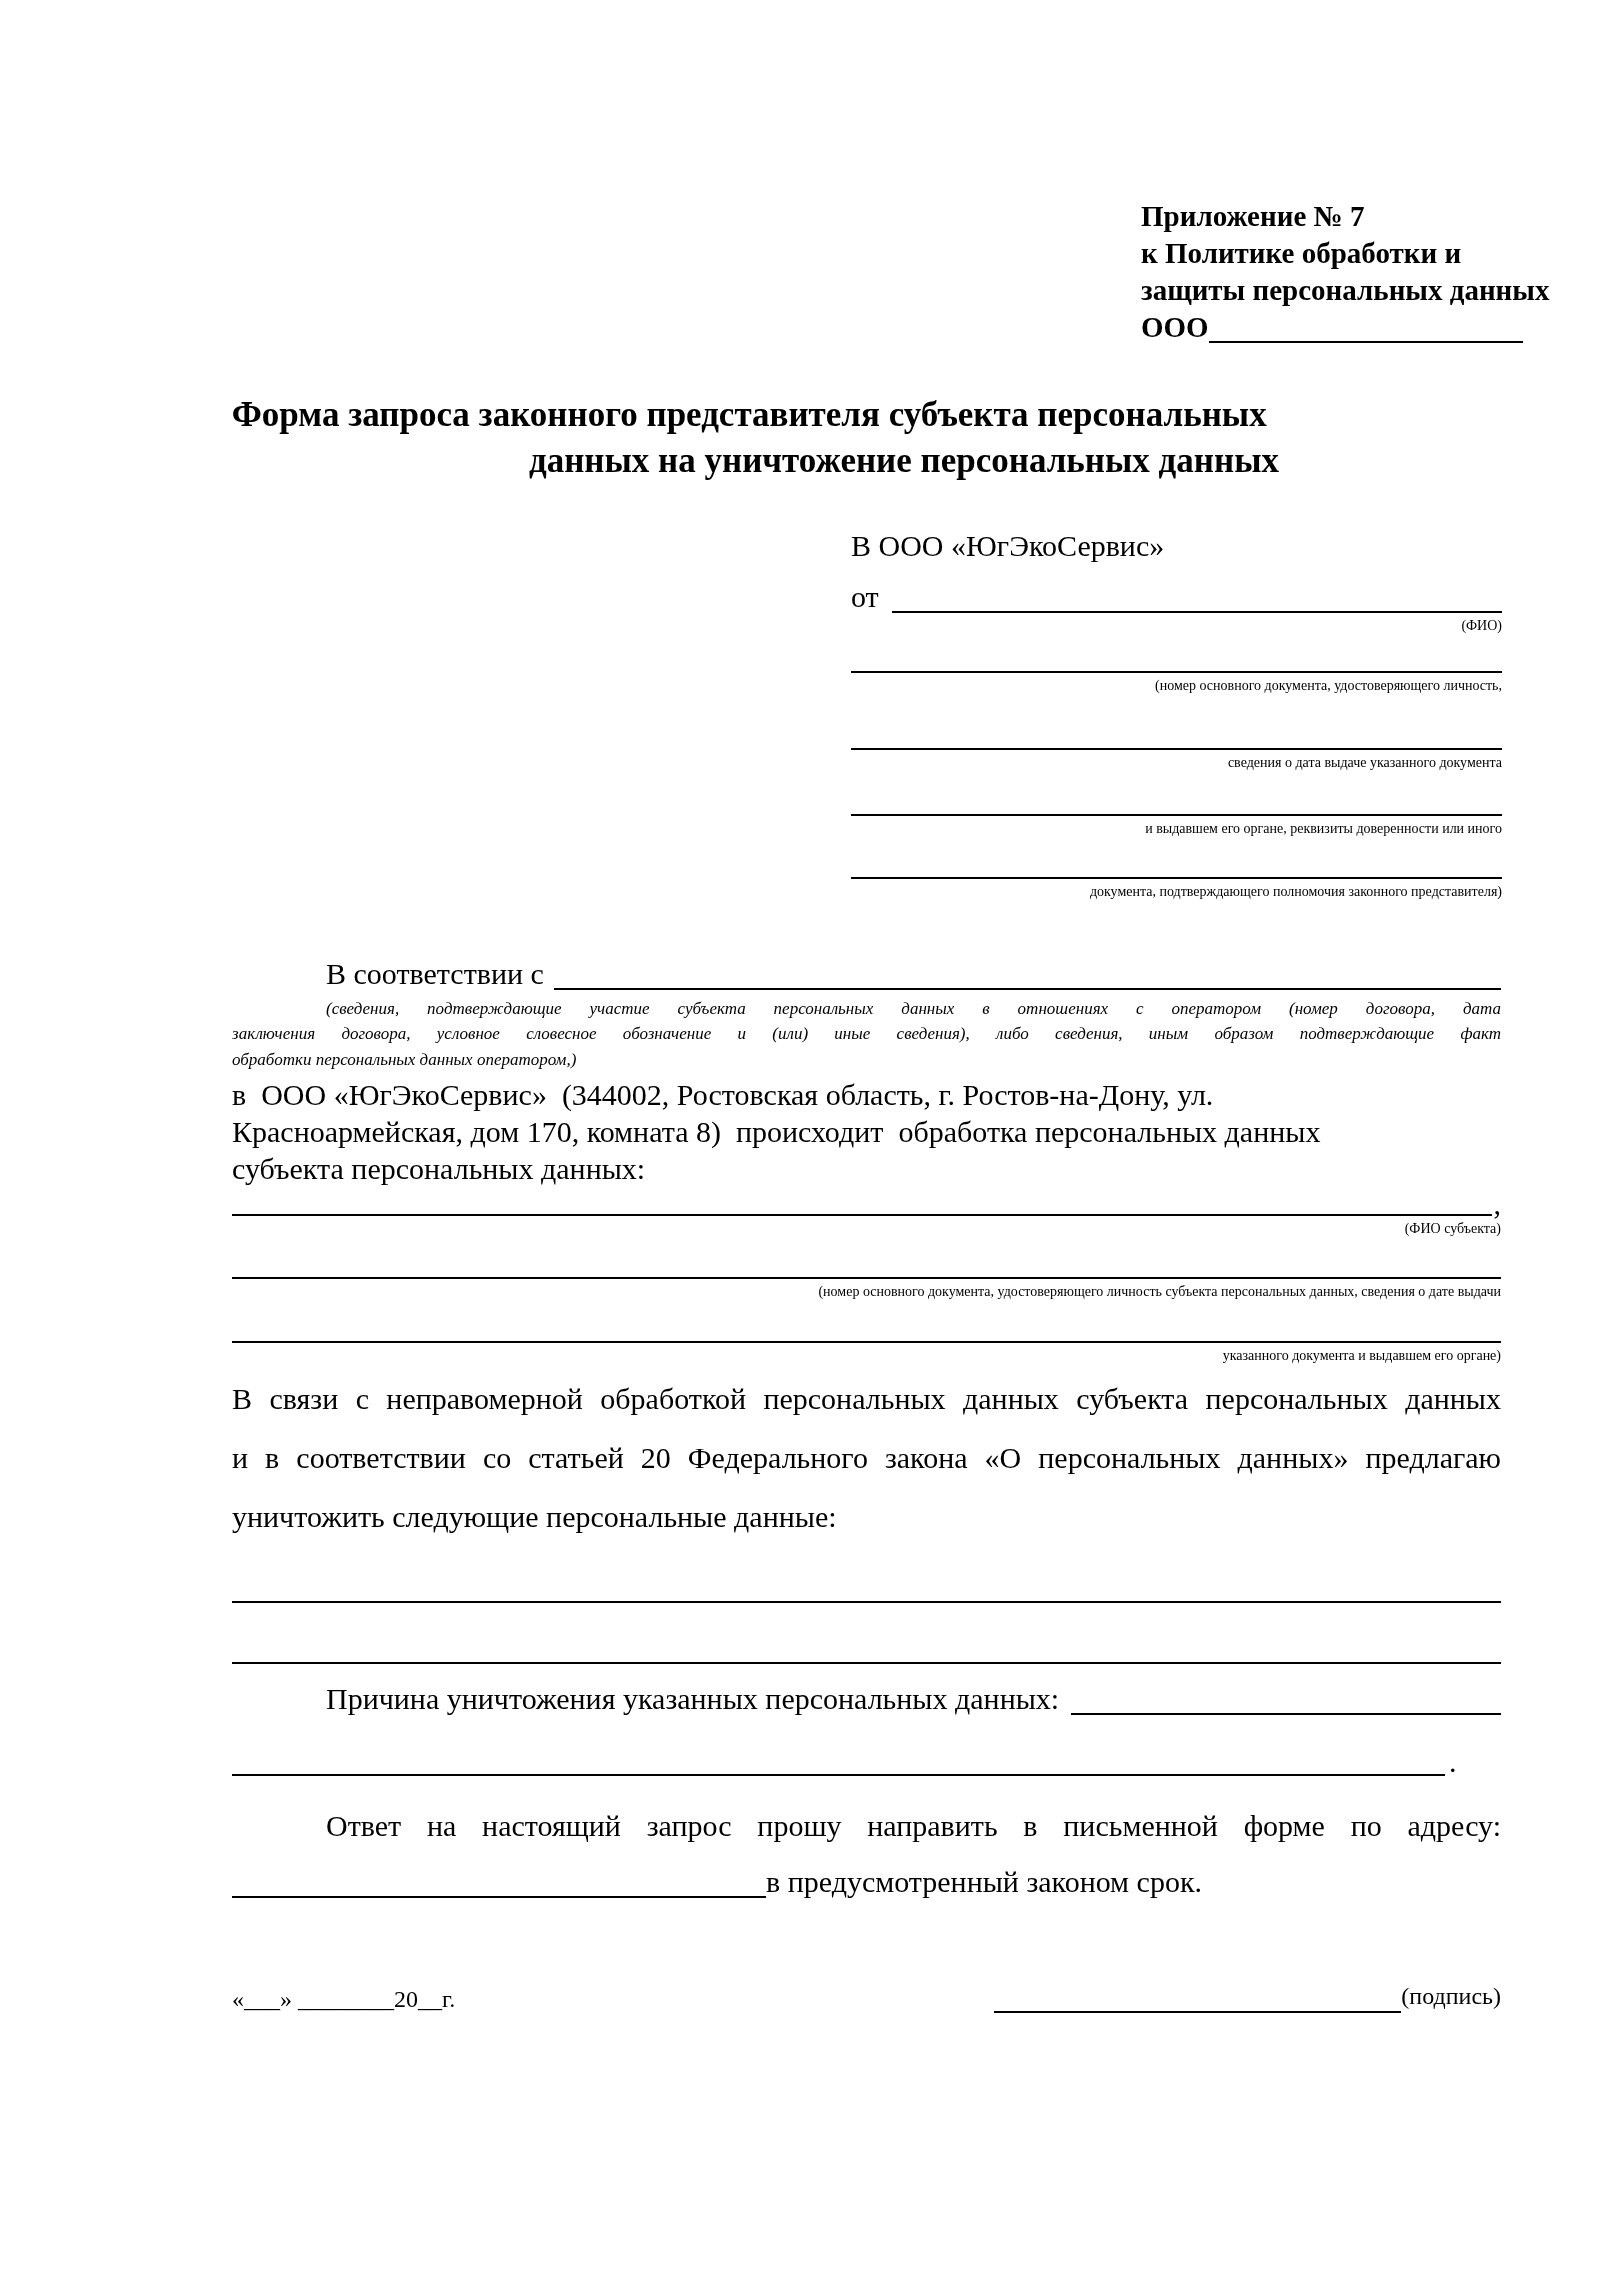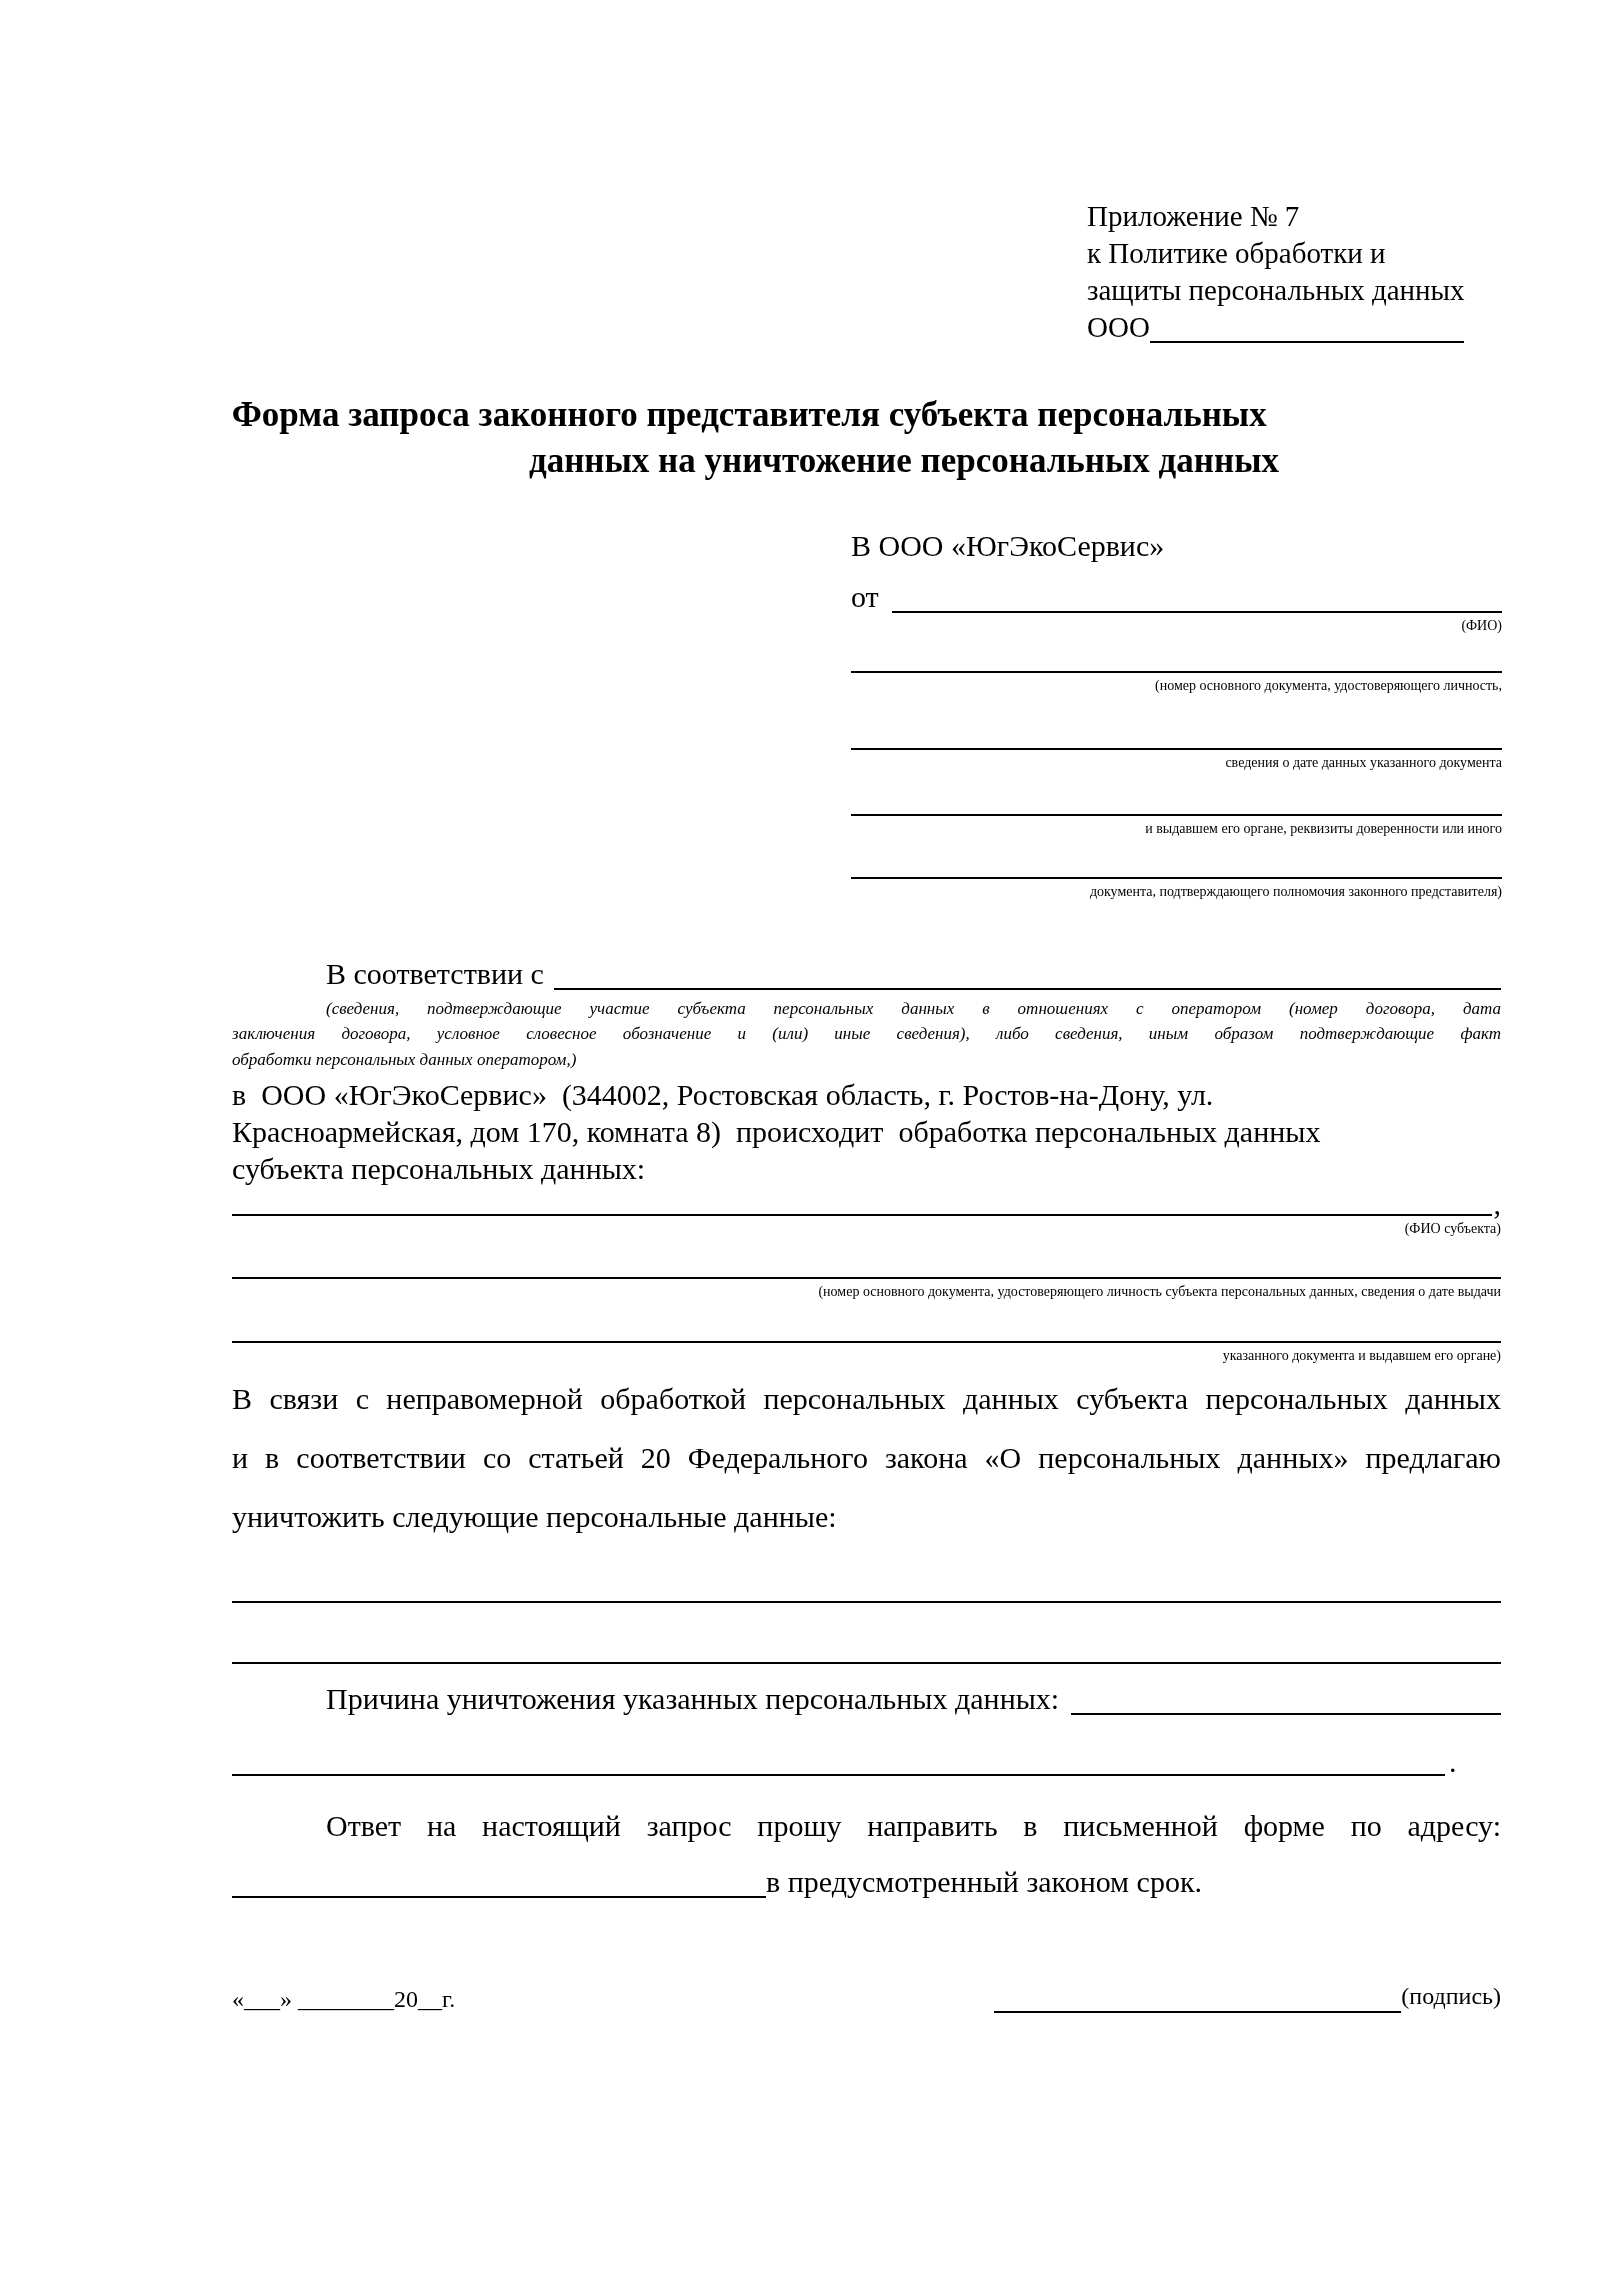--- a/index.html
+++ b/index.html
@@ -13,21 +13,21 @@
     overflow:hidden;
   }
   
   .row   { display:flex; align-items:flex-end; }
   .fill  { flex:1 1 auto; border-bottom:2.9px solid #000; }
   .blankline { border-bottom:2.9px solid #000; }
   .cap   { text-align:right; font-size:14px; line-height:25.5px; height:25.5px; }
   .nowrap{ white-space:pre; }
 
   
-  .appendix { position:absolute; left:1087px; top:198px; width:421px; font-size:29px; line-height:37px; }
+  .appendix { position:absolute; left:1141px; top:198px; width:421px; font-size:29px; line-height:37px;font-weight:bold; }
   .appendix .org-blank { display:inline-block; width:314px; border-bottom:2.9px solid #000; height:29px; vertical-align:text-bottom; }
 
   
   .title { position:absolute; left:220px; top:392px; width:1269px; font-weight:bold; font-size:35px; line-height:46px; }
   .title .t1 { margin-left:11.8px;  white-space:nowrap; }
   .title .t2 { margin-left:309px; white-space:nowrap; }
 
   
   .recipient { position:absolute; left:851px; top:527px; width:651px; font-size:30px; }
   .recipient .to      { height:37px; line-height:37px; }
@@ -93,21 +93,21 @@
     <div class="row fromrow">
       <span class="lbl">от</span>
       <span class="fill"></span>
     </div>
     <div class="cap">(ФИО)</div>
 
     <div class="blankline f1"></div>
     <div class="cap">(номер основного документа, удостоверяющего личность,</div>
 
     <div class="blankline f2"></div>
-    <div class="cap">сведения о дате данных указанного документа</div>
+    <div class="cap">сведения о дата выдаче указанного документа</div>
 
     <div class="blankline f3"></div>
     <div class="cap">и выдавшем его органе, реквизиты доверенности или иного</div>
 
     <div class="blankline f4"></div>
     <div class="cap">документа, подтверждающего полномочия законного представителя)</div>
   </div>
 
   <div class="body">
 

